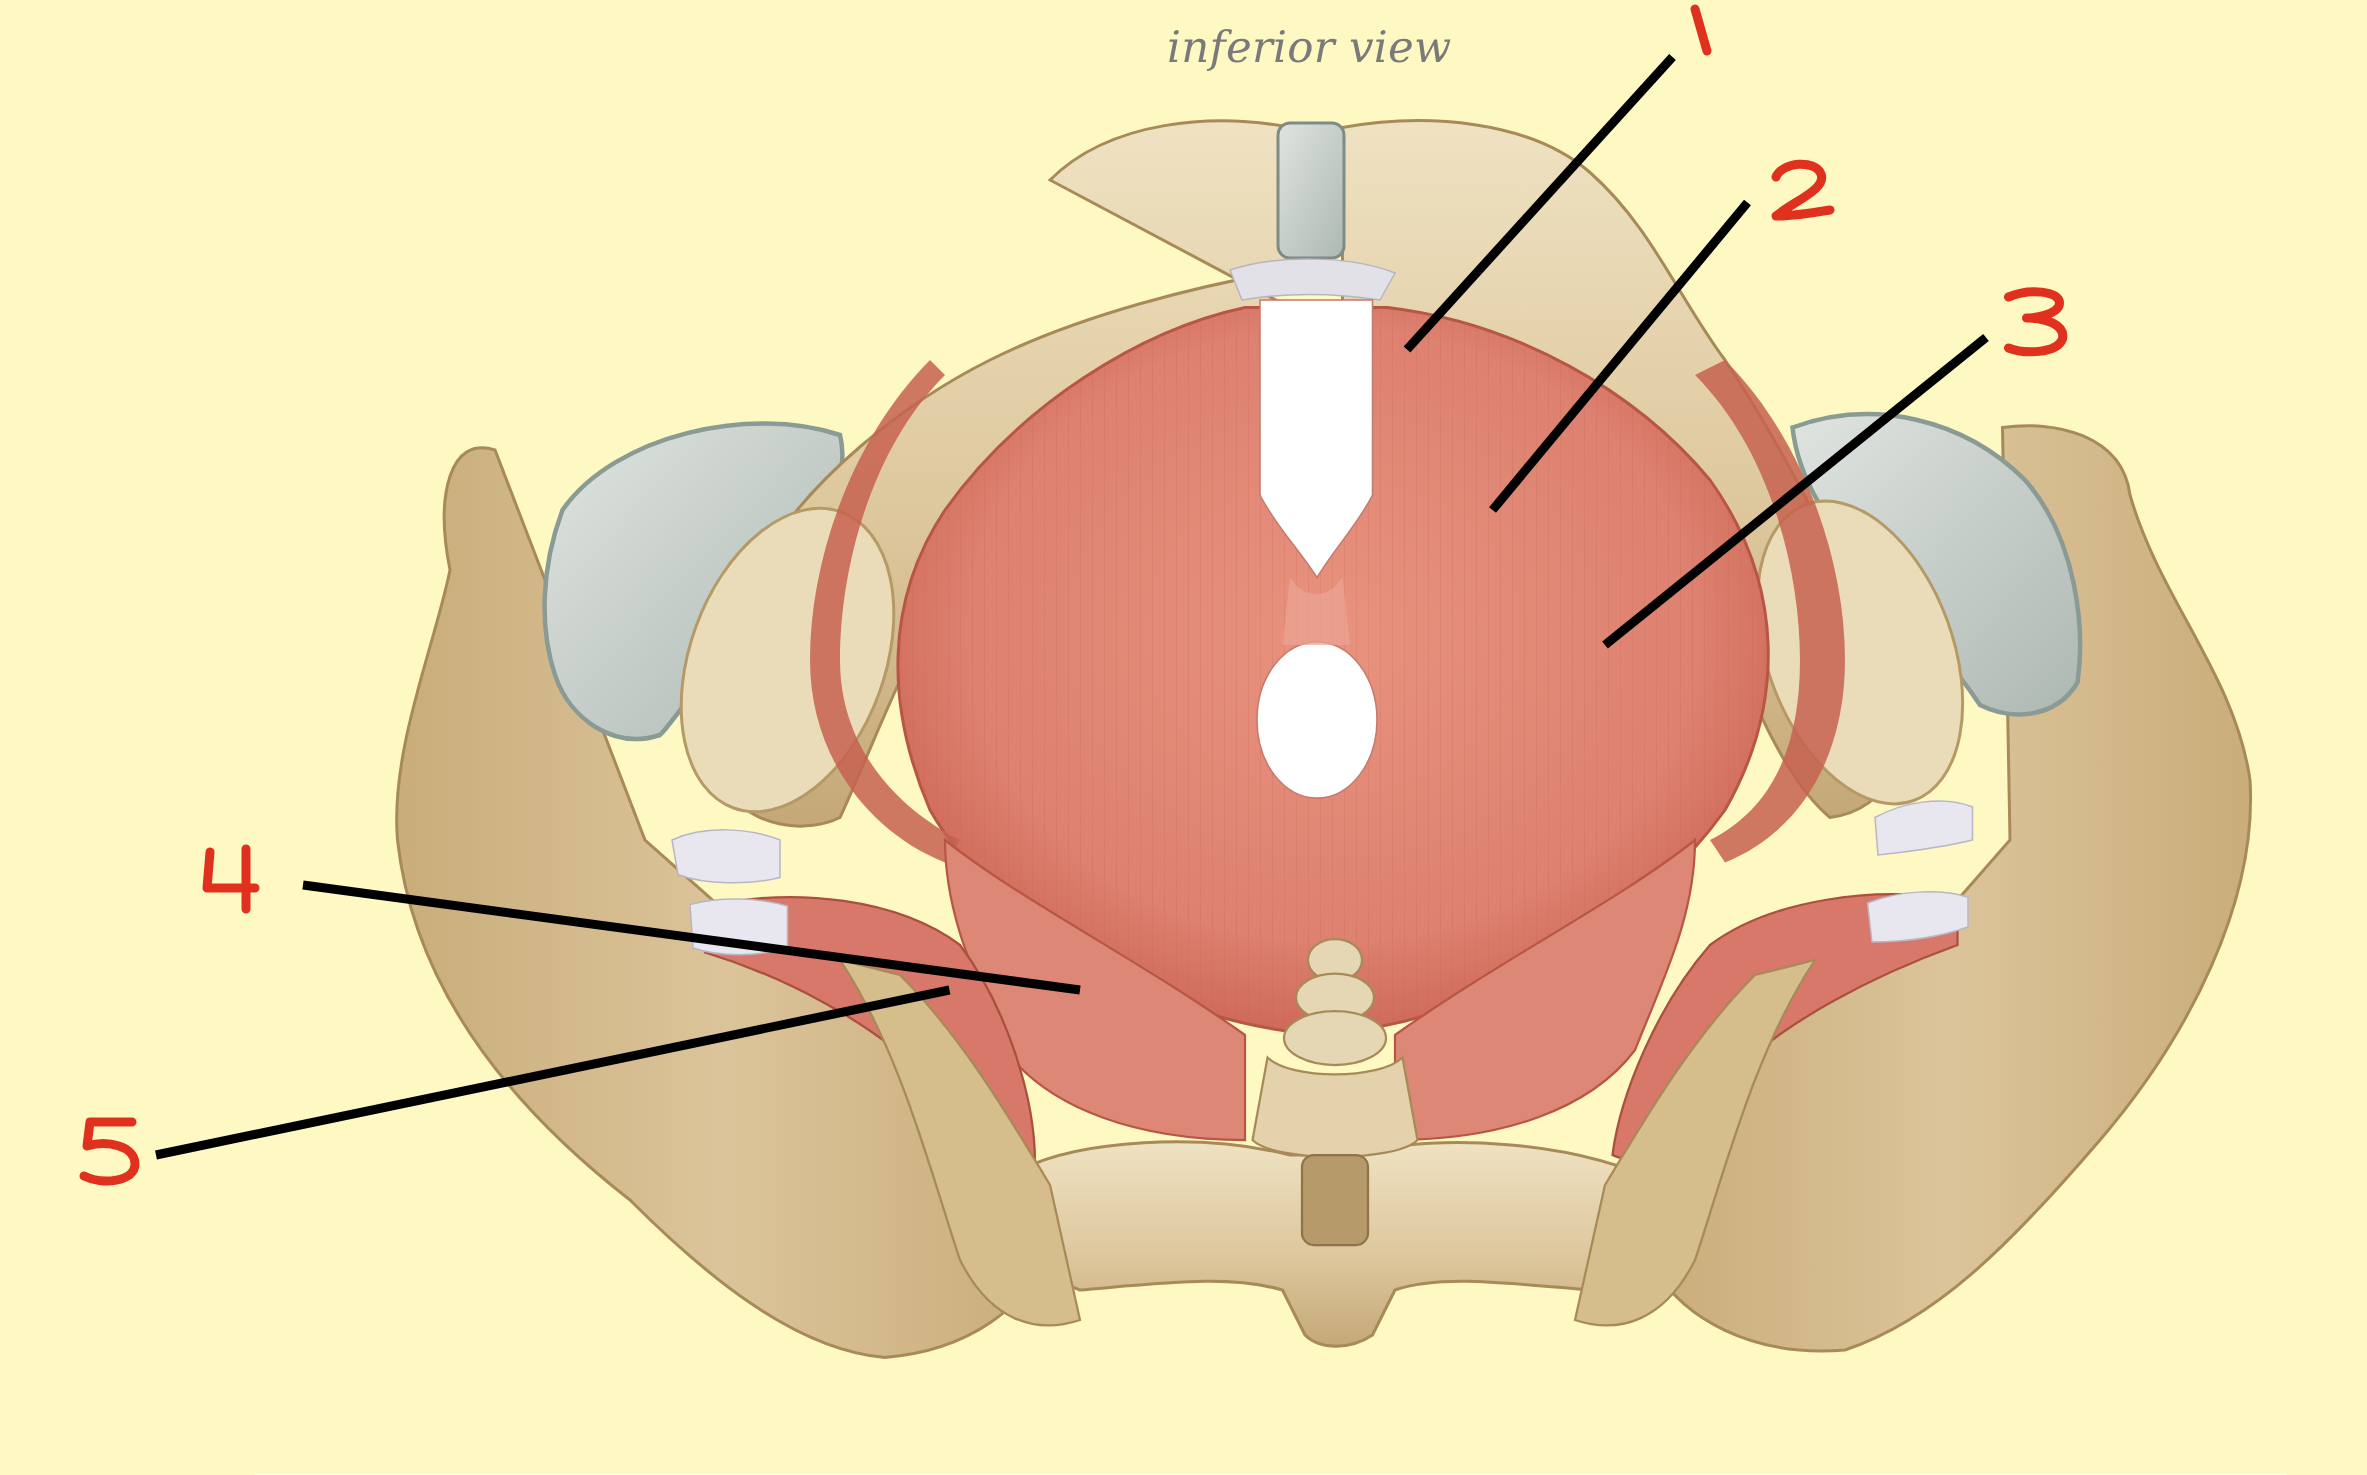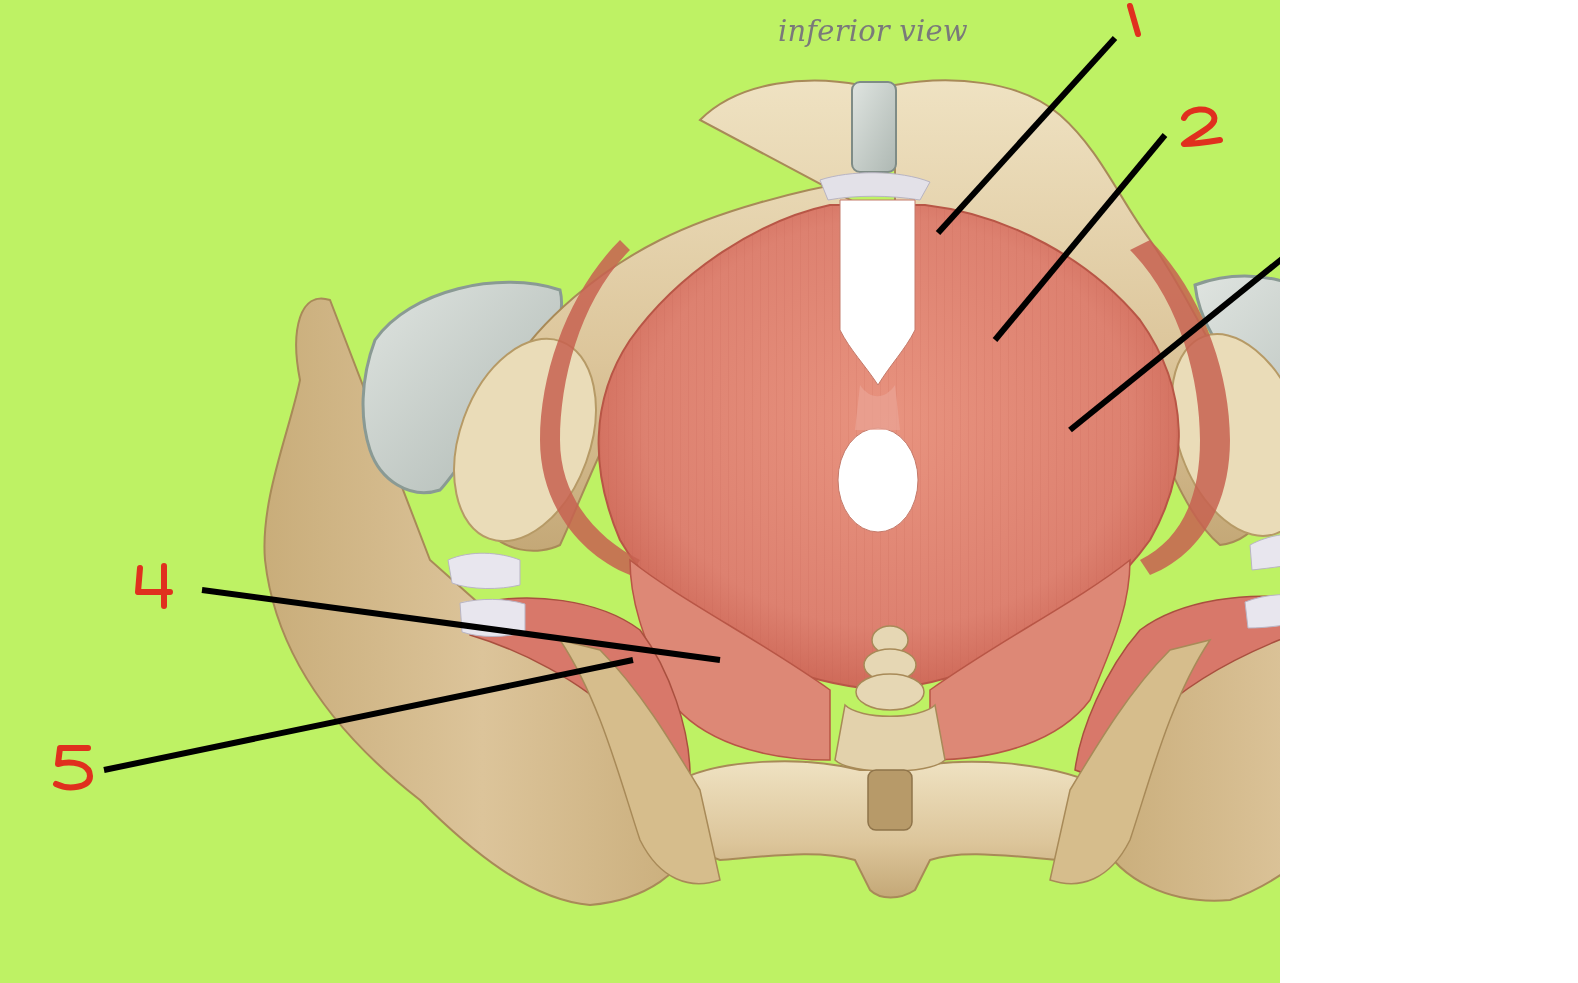--- a/index.html
+++ b/index.html
@@ -1,16 +1,16 @@
 <!DOCTYPE html>
 <html><head>
 <meta charset="utf-8">
 <style>
   html, body { margin: 0; padding: 0; background: #ffffff; }
-  #stage { position: relative; width: 1280px; height: 983px; overflow: hidden; background: #bef264; }
+  #stage { position: relative; width: 1578px; height: 983px; overflow: hidden; background: #fef9c3; }
   #art { position: absolute; left: 0; top: 0; }
   .caption { position: absolute; left: 778px; top: 14px; font-family: "DejaVu Serif", serif; font-style: italic; font-size: 29px; color: #7a7a7a; letter-spacing: 0.2px; }
   .num { position: absolute; font-family: "DejaVu Sans", sans-serif; font-size: 52px; color: #e0301e; font-weight: 400; line-height: 1; }
   .num svg { display: block; }
 </style>
 </head>
 <body>
 
 <div id="stage">
 

